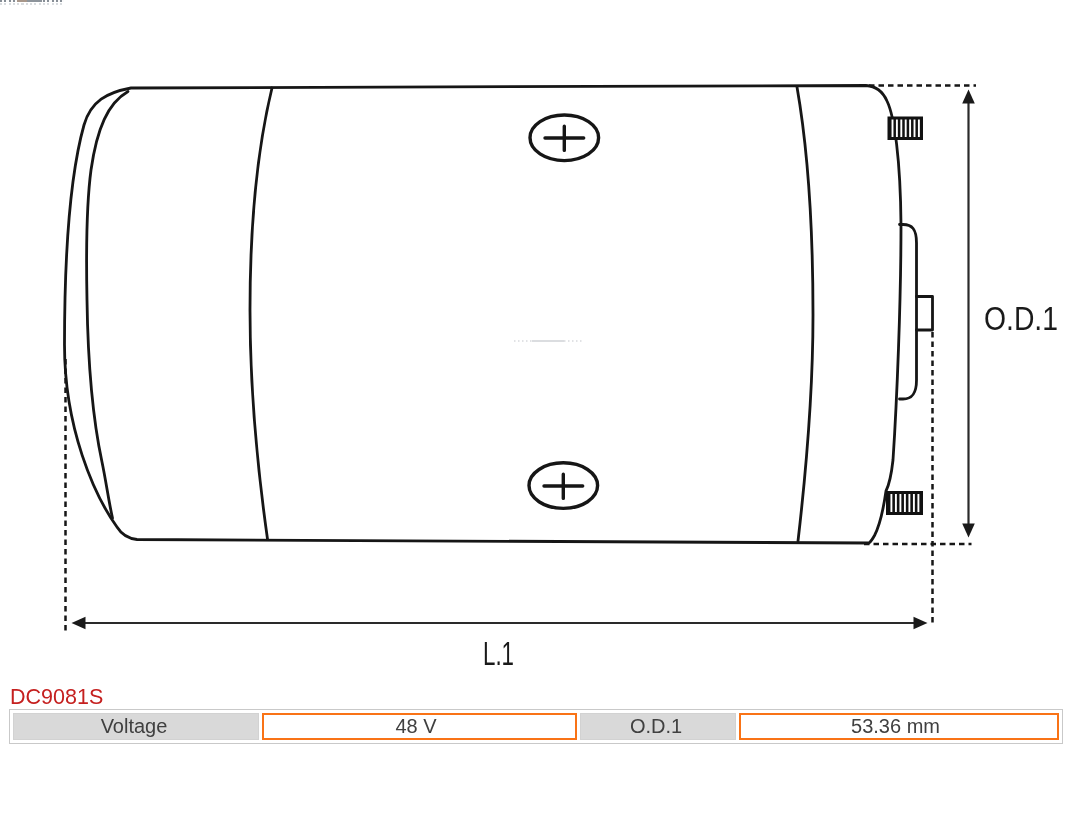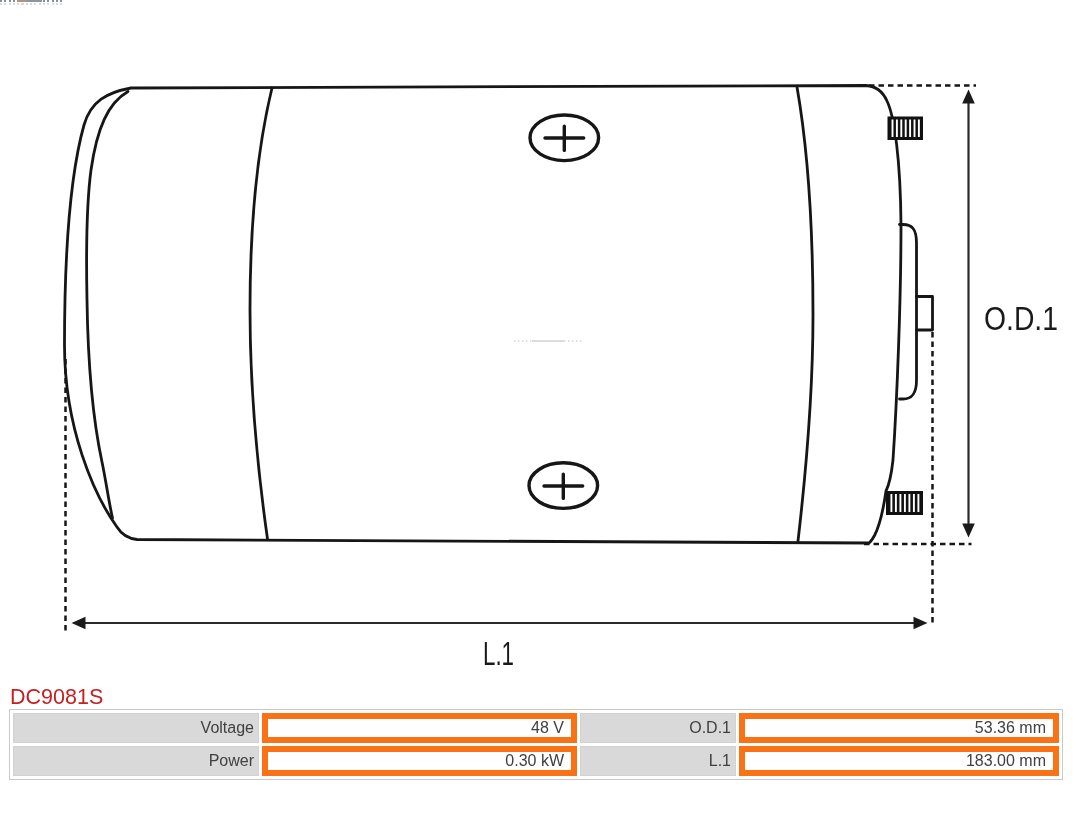--- a/index.html
+++ b/index.html
@@ -1,24 +1,24 @@
 <!DOCTYPE html>
 <html><head><meta charset="utf-8"><style>
 html,body{margin:0;padding:0;background:#fff;width:1080px;height:817px;overflow:hidden}
 *{box-sizing:border-box}
 body{font-family:"Liberation Sans",sans-serif;position:relative}
 #frag{position:absolute;left:0;top:0;width:64px;height:2px;background:repeating-linear-gradient(90deg,#878e96 0 2px,#fbfbfb 2px 4.3px)}
 #frag2{position:absolute;left:17px;top:0;width:25px;height:2px;background:linear-gradient(90deg,#a8978a 0 40%,#8d949b 40% 100%)}
 #frag3{position:absolute;left:0;top:3px;width:64px;height:1.5px;background:repeating-linear-gradient(90deg,#dadde0 0 2px,#fff 2px 4.3px)}
 #code{position:absolute;left:10px;top:685px;font-size:21.5px;color:#c5201f}
 table{position:absolute;left:9px;top:709px;border-collapse:separate;border-spacing:3px;border:1px solid #c9c9c9;table-layout:fixed;width:1054px}
-td{height:18px;font-size:16px;color:#404040;text-align:right;padding:0 7px 0 0;vertical-align:middle;overflow:hidden}
+td{height:18px;font-size:20px;color:#404040;text-align:center;padding:0 7px 0 0;vertical-align:middle;overflow:hidden}
 .g{padding-right:4px}
 .g{background:#d9d9d9;border:1px solid #d2d2d2}
-.w{background:#fff;border:6px solid #f97316}
+.w{background:#fff;border:2px solid #f97316}
 </style></head>
 <body>
 <div id="frag"></div>
 <div id="frag2"></div>
 <div id="frag3"></div>
 <svg width="1080" height="700" viewBox="0 0 1080 700" style="position:absolute;left:0;top:0" fill="none" stroke="none">
 <g stroke="#161616" stroke-width="2.8" stroke-linecap="round" stroke-linejoin="round">
 
 <path d="M 131 88 L 866 85.5 C 875.5 86 882.5 91 887 101 C 894.5 116.5 900.5 160 901 225 C 901 300 897 400 893 460 C 891 478 889 485 886 491 C 884 505 881 523 874.5 535.5 C 872 540 871 541.5 869 543 L 137 539.5 C 128 538.5 121 533.5 117 527 C 94 495 64.5 428 64.5 345 C 64.5 260 70 175 84 125 C 91 101 107 92.5 131 88 Z"></path>
 
@@ -88,20 +88,14 @@
       <col style="width:156px">
       <col style="width:320px">
     </colgroup>
 <tbody>
       <tr>
         <td class="g">Voltage</td>
         <td class="w">48 V</td>
         <td class="g">O.D.1</td>
         <td class="w">53.36 mm</td>
       </tr>
-<tr>
-        <td class="g">Power</td>
-        <td class="w">0.30 kW</td>
-        <td class="g">L.1</td>
-        <td class="w">183.00 mm</td>
-      </tr>
 </tbody>
   </table>
 
 </body></html>

